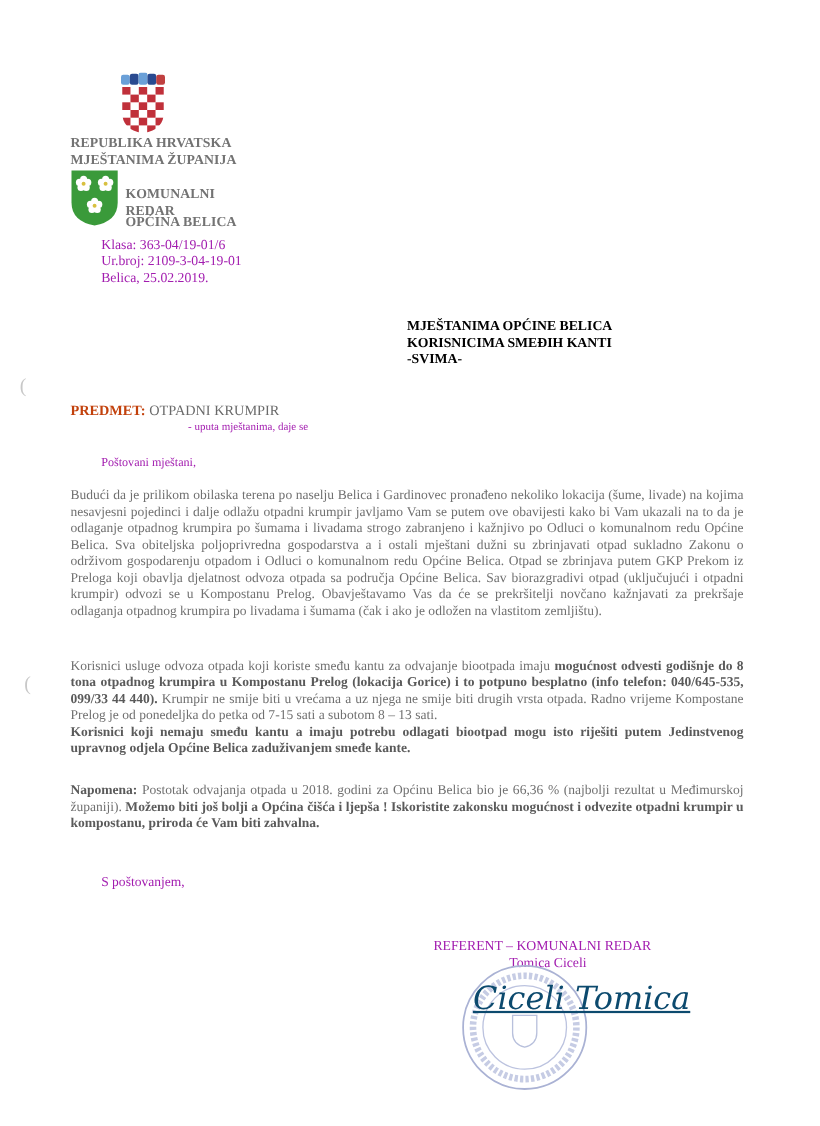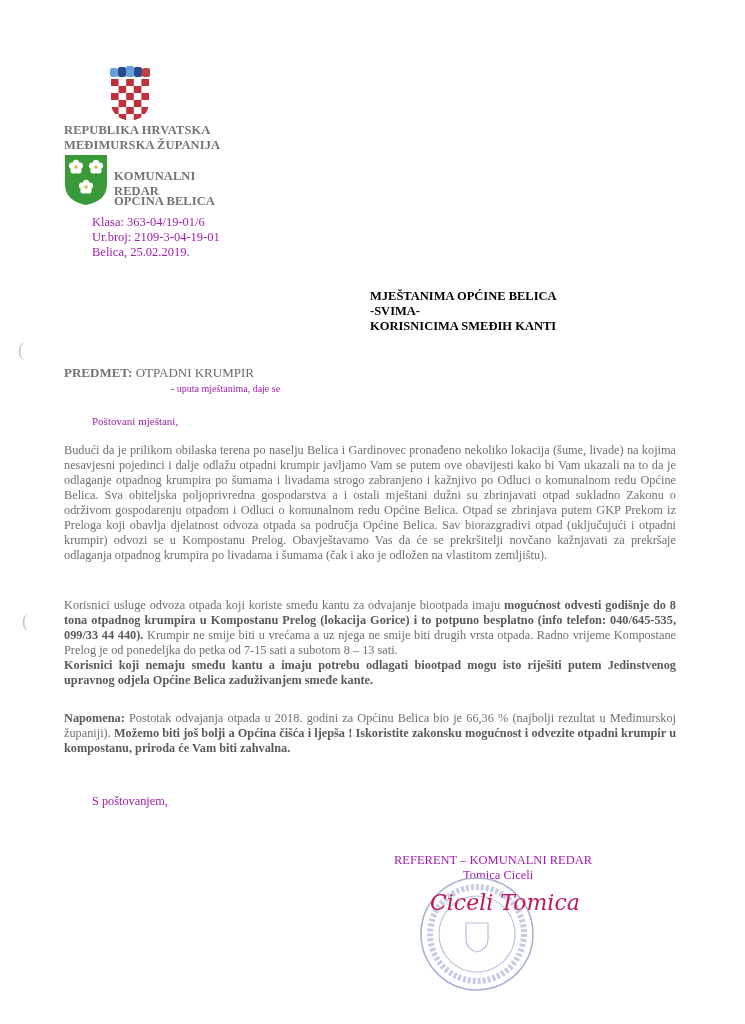--- a/index.html
+++ b/index.html
@@ -5,21 +5,21 @@
   html, body { margin:0; padding:0; }
   body { width:745px; height:1024px; background:#ffffff; position:relative; overflow:hidden;
          font-family:"Liberation Serif", "DejaVu Serif", serif; color:#6a6a6a; }
   .abs { position:absolute; }
   .hdr { font-weight:bold; font-size:12.5px; line-height:15px; color:#737373; letter-spacing:0.1px; }
   .meta { font-size:12.5px; line-height:15px; color:#a21caf;margin-left:28px; }
   .recip { font-weight:bold; font-size:12.5px; line-height:15px; color:#000000; }
   .para { font-size:12.3px; line-height:15px; text-align:justify; color:#707070; }
   .para b { color:#5a5a5a; }
   .binder { color:#c8c8c8; font-size:18px; }
-  .sig-script { font-family:"DejaVu Serif", serif; font-style:italic; font-size:22px; color:#be185d; }
+  .sig-script { font-family:"DejaVu Serif", serif; font-style:italic; font-size:29px; color:#0c4a6e;text-decoration:underline; }
 </style>
 </head>
 <body>
 
 <div class="abs" style="left:107px; top:66px; width:46px; height:56px;">
   <svg width="46" height="56" viewBox="0 0 46 56">
     <g>
       <rect x="3" y="2" width="8" height="9" rx="2" fill="#6aa0d8"></rect>
       <rect x="11" y="1" width="8" height="10" rx="2" fill="#2a4a90"></rect>
       <rect x="19" y="0" width="8" height="11" rx="2" fill="#6aa0d8"></rect>
@@ -46,21 +46,21 @@
           <rect x="19.2" y="41" width="7.6" height="7"></rect>
           <rect x="34.4" y="41" width="7.6" height="7"></rect>
         <rect x="11.6" y="48" width="7.6" height="7"></rect>
           <rect x="26.8" y="48" width="7.6" height="7"></rect>
       </g>
     </g>
   </svg>
 </div>
 
 <div class="abs hdr" style="left:64px; top:123px;">REPUBLIKA HRVATSKA</div>
-<div class="abs hdr" style="left:64px; top:138px;">MEĐIMURSKA ŽUPANIJA</div>
+<div class="abs hdr" style="left:64px; top:138px;">MJEŠTANIMA ŽUPANIJA</div>
 
 <div class="abs" style="left:64px; top:154px; width:44px; height:52px;">
   <svg width="44" height="52" viewBox="0 0 44 52">
     <path d="M1 1 H43 V30 Q43 47 22 51 Q1 47 1 30 Z" fill="#3a9a3a"></path>
     <g fill="#ffffff">
       <g transform="translate(12,13)">
         <circle cx="0" cy="-4" r="3.2"></circle>
           <circle cx="3.8" cy="-1.2" r="3.2"></circle>
           <circle cx="2.4" cy="3.4" r="3.2"></circle>
           <circle cx="-2.4" cy="3.4" r="3.2"></circle>
@@ -89,29 +89,29 @@
 <div class="abs hdr" style="left:114px; top:154px;margin-top:40px;">OPĆINA BELICA</div>
 <div class="abs hdr" style="left:114px; top:169px;">KOMUNALNI</div>
 <div class="abs hdr" style="left:114px; top:184px;">REDAR</div>
 
 <div class="abs meta" style="left:64px; top:215px;">Klasa: 363-04/19-01/6</div>
 <div class="abs meta" style="left:64px; top:230px;">Ur.broj: 2109-3-04-19-01</div>
 <div class="abs meta" style="left:64px; top:245px;">Belica, 25.02.2019.</div>
 
 <div class="abs" style="left:370px; top:289px; width:260px;">
   <div class="recip">MJEŠTANIMA OPĆINE BELICA</div>
+  <div class="recip">KORISNICIMA SMEĐIH KANTI</div>
   <div class="recip">-SVIMA-</div>
-  <div class="recip">KORISNICIMA SMEĐIH KANTI</div>
 </div>
 
 <div class="abs binder" style="left:18px; top:340px;">(</div>
 <div class="abs binder" style="left:22px; top:611px;">(</div>
 
 <div class="abs" style="left:64px; top:365px; font-size:13px; line-height:16px;">
-  <b style="color:#737373">PREDMET:</b>
+  <b style="color:#c2410c">PREDMET:</b>
   <span>OTPADNI KRUMPIR</span>
 </div>
 <div class="abs meta" style="left:143px; top:381px; font-size:10px;">- uputa mještanima, daje se</div>
 
 <div class="abs meta" style="left:64px; top:414px; font-size:11px;">Poštovani mještani,</div>
 
 <div class="abs para" style="left:64px; top:443px; width:612px;">Budući da je prilikom obilaska terena po naselju Belica i Gardinovec pronađeno nekoliko lokacija (šume, livade) na kojima nesavjesni pojedinci i dalje odlažu otpadni krumpir javljamo Vam se putem ove obavijesti kako bi Vam ukazali na to da je odlaganje otpadnog krumpira po šumama i livadama strogo zabranjeno i kažnjivo po Odluci o komunalnom redu Općine Belica. Sva obiteljska poljoprivredna gospodarstva a i ostali mještani dužni su zbrinjavati otpad sukladno Zakonu o održivom gospodarenju otpadom i Odluci o komunalnom redu Općine Belica. Otpad se zbrinjava putem GKP Prekom iz Preloga koji obavlja djelatnost odvoza otpada sa područja Općine Belica. Sav biorazgradivi otpad (uključujući i otpadni krumpir) odvozi se u Kompostanu Prelog. Obavještavamo Vas da će se prekršitelji novčano kažnjavati za prekršaje odlaganja otpadnog krumpira po livadama i šumama (čak i ako je odložen na vlastitom zemljištu).</div>
 
 <div class="abs para" style="left:64px; top:598px; width:612px;">
   <span>Korisnici usluge odvoza otpada koji koriste smeđu kantu za odvajanje biootpada imaju </span><b>mogućnost odvesti godišnje do 8 tona otpadnog krumpira u Kompostanu Prelog (lokacija Gorice) i to potpuno besplatno (info telefon: 040/645-535,  099/33 44 440).</b><span> Krumpir ne smije biti u vrećama a uz njega ne smije biti drugih vrsta otpada. Radno vrijeme Kompostane Prelog je od ponedeljka do petka  od 7-15 sati a subotom 8 – 13 sati.</span>

